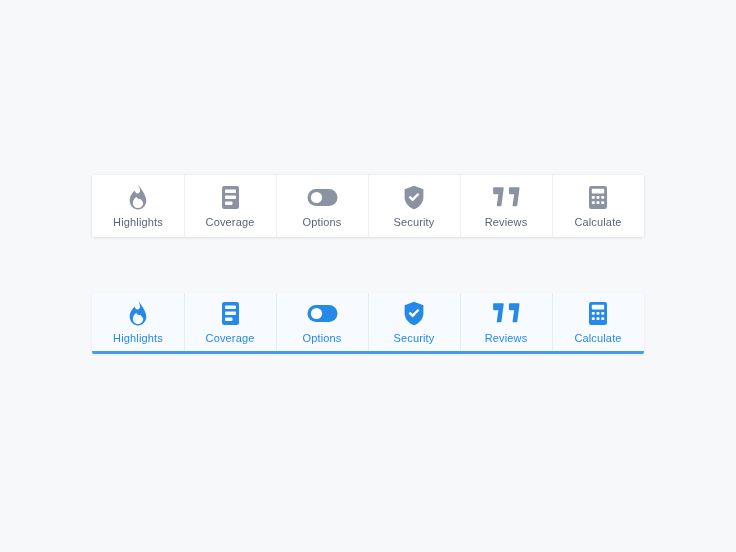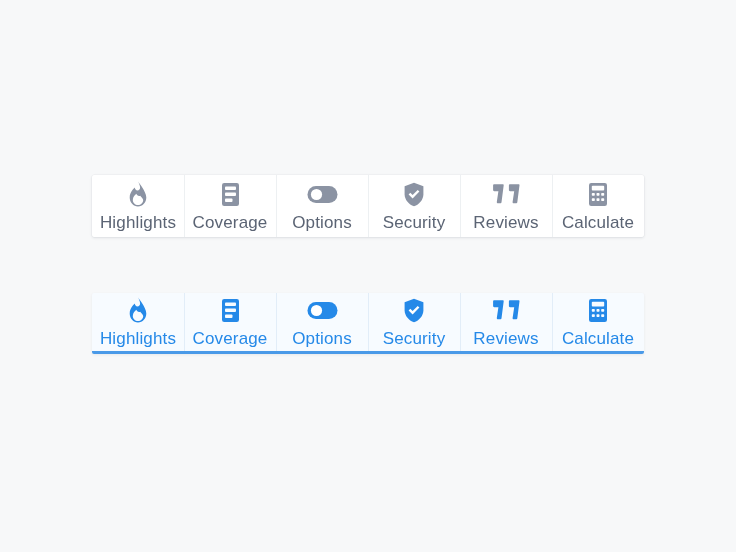--- a/index.html
+++ b/index.html
@@ -70,21 +70,21 @@
     height: 26px;
     display: flex;
     align-items: center;
     justify-content: center;
     margin-bottom: 7px;
   }
   #tabbar-default .tab-icon svg { fill: #8b93a3; }
   #tabbar-active  .tab-icon svg { fill: #2589e8; }
 
   .tab-label {
-    font-size: 17px;
+    font-size: 11px;
     letter-spacing: 0.15px;
     line-height: 1;
     white-space: nowrap;
   }
   #tabbar-default .tab-label { color: #5b6474; }
   #tabbar-active  .tab-label { color: #2589e8; }
 
 </style>
 </head>
 <body>

